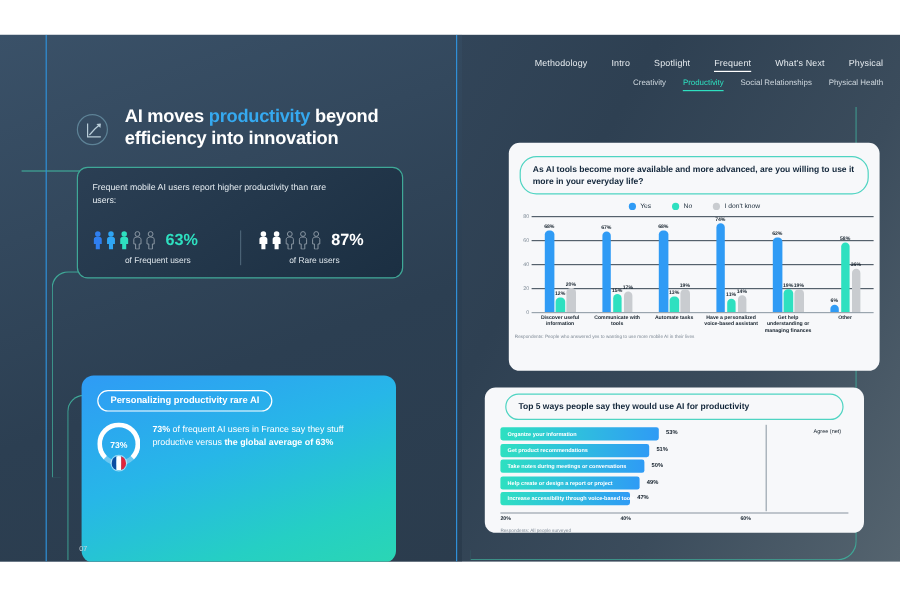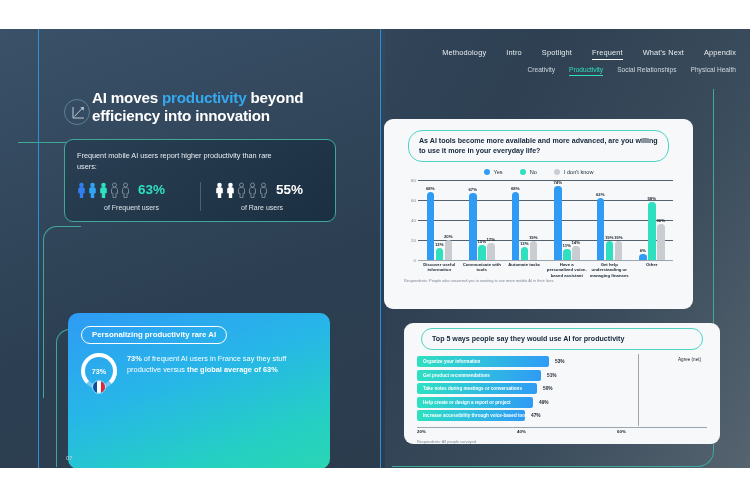--- a/index.html
+++ b/index.html
@@ -63,42 +63,42 @@
   .nav-row1 .nav-item.active { border-bottom: 1px solid #ffffff; }
   .nav-row2 { display: flex; gap: 14px; justify-content: flex-end; align-items: baseline; margin-top: 6px; }
   .nav-row2 .nav-item {
     color: #cfd8df; font-size: 6.6px; padding-bottom: 2px; white-space: nowrap;
   }
   .nav-row2 .nav-item.active { color: #2ee0c0; border-bottom: 1.2px solid #2ee0c0; }
 
   
   #leftcol { position: absolute; z-index: 5; left: 64px; top: 60px; width: 300px; }
 
-  .head-row { display: flex; align-items: flex-end; gap: 2px; }
+  .head-row { display: flex; align-items: center; gap: 14px; }
   .head-icon {
     width: 26px; height: 26px; border-radius: 50%;
     border: 1.2px solid #5d8296; flex: 0 0 26px; position: relative; margin-top: 2px;
   }
   h1.title {
     font-size: 15.2px; line-height: 1.18; font-weight: bold; color: #ffffff; letter-spacing: -.2px;
   }
   h1.title .hl { color: #35a9f0; }
 
   p.lede {
     margin-top: 13px; font-size: 8.1px; line-height: 1.55; color: #dfe7ec; width: 288px;
   }
 
   
   .stat-card {
     margin-top: 14px; width: 272px; border-radius: 9px;
     background: linear-gradient(145deg, #2b3f54 0%, #24384c 45%, #1b2f42 100%);
     border: 1px solid #3fa897; padding: 11px 12px 10px 12px;
   }
   .stat-card .cap { font-size: 7.3px; line-height: 1.5; color: #e6edf2; width: 215px; }
-  .stat-grid { display: flex; align-items: flex-start; margin-top: 9px; }
+  .stat-grid { display: flex; align-items: flex-start; margin-top: 19px; }
   .stat-half { width: 50%; }
   .stat-half.right { padding-left: 14px; border-left: 1px solid #4a6275; }
   .ppl-row { display: flex; align-items: center; gap: 2px; }
   .ppl { width: 9px; height: 16px; flex: 0 0 9px; }
   .stat-val { font-size: 13.5px; font-weight: bold; margin-left: 6px; }
   .stat-val.teal { color: #2ee0c0; }
   .stat-val.white { color: #ffffff; }
   .stat-sub { font-size: 7px; color: #dde5eb; margin-top: 6px; text-align: center; padding-right: 14px; }
 
   
@@ -133,21 +133,21 @@
   .flag .f1 { background: #0b4ea2; } .flag .f2 { background: #ffffff; } .flag .f3 { background: #e1253b; }
   .grad-note { font-size: 7.4px; line-height: 1.55; color: #ffffff; }
   .grad-note b { font-weight: bold; }
 
   .pagenum { position: absolute; z-index: 6; left: 66px; bottom: 7px; font-size: 6px; color: #c7d2da; }
 
   
   .wcard {
     position: absolute; z-index: 5; background: #f7f8fa; border-radius: 9px;
   }
-  #chartcard { left: 384px; top: 90px; width: 309px; height: 190px; padding: 8px 16px; }
+  #chartcard { left: 424px; top: 90px; width: 309px; height: 190px; padding: 8px 1px; }
   #barcard   { left: 404px; top: 294px; width: 316px; height: 121px; padding: 2px 9px; }
 
   .q-pill {
     border: 1px solid #4fd4c2; border-radius: 14px; padding: 5px 10px; margin: 3px 8px 0 8px;
   }
   .q-pill .qt { font-size: 7.1px; font-weight: bold; color: #12263a; line-height: 1.42; }
 
   .legend { display: flex; gap: 17px; justify-content: center; margin-top: 7px; }
   .leg { display: flex; align-items: center; gap: 4px; }
   .leg .dot { width: 6px; height: 6px; border-radius: 50%; }
@@ -198,21 +198,21 @@
   <div class="teal-frame"></div>
   <div class="teal-frame2"></div>
 
   <div id="topnav">
     <div class="nav-row1">
       <div class="nav-item">Methodology</div>
       <div class="nav-item">Intro</div>
       <div class="nav-item">Spotlight</div>
       <div class="nav-item active">Frequent</div>
       <div class="nav-item">What's Next</div>
-      <div class="nav-item">Appendix</div>
+      <div class="nav-item">Physical</div>
     </div>
     <div class="nav-row2">
       <div class="nav-item">Creativity</div>
       <div class="nav-item active">Productivity</div>
       <div class="nav-item">Social Relationships</div>
       <div class="nav-item">Physical Health</div>
     </div>
   </div>
 
   <div id="leftcol">
@@ -272,21 +272,21 @@
                 <path d="M1.5 7.4c0-1.2 1.3-1.9 3-1.9s3 .7 3 1.9v3.9H6v4.3H3v-4.3H1.5z" fill="none" stroke="#8d9aa5" stroke-width=".8"></path>
               </svg>
             <svg class="ppl" viewBox="0 0 9 16">
                 <circle cx="4.5" cy="3" r="2" fill="none" stroke="#8d9aa5" stroke-width=".8"></circle>
                 <path d="M1.5 7.4c0-1.2 1.3-1.9 3-1.9s3 .7 3 1.9v3.9H6v4.3H3v-4.3H1.5z" fill="none" stroke="#8d9aa5" stroke-width=".8"></path>
               </svg>
             <svg class="ppl" viewBox="0 0 9 16">
                 <circle cx="4.5" cy="3" r="2" fill="none" stroke="#8d9aa5" stroke-width=".8"></circle>
                 <path d="M1.5 7.4c0-1.2 1.3-1.9 3-1.9s3 .7 3 1.9v3.9H6v4.3H3v-4.3H1.5z" fill="none" stroke="#8d9aa5" stroke-width=".8"></path>
               </svg>
-            <div class="stat-val white">55%</div>
+            <div class="stat-val white">87%</div>
           </div>
           <div class="stat-sub">of Rare users</div>
         </div>
       </div>
     </div>
   </div>
 
   <div class="grad-card">
     <div class="pill">Personalizing productivity rare AI</div>
     <div class="grad-bottom">

